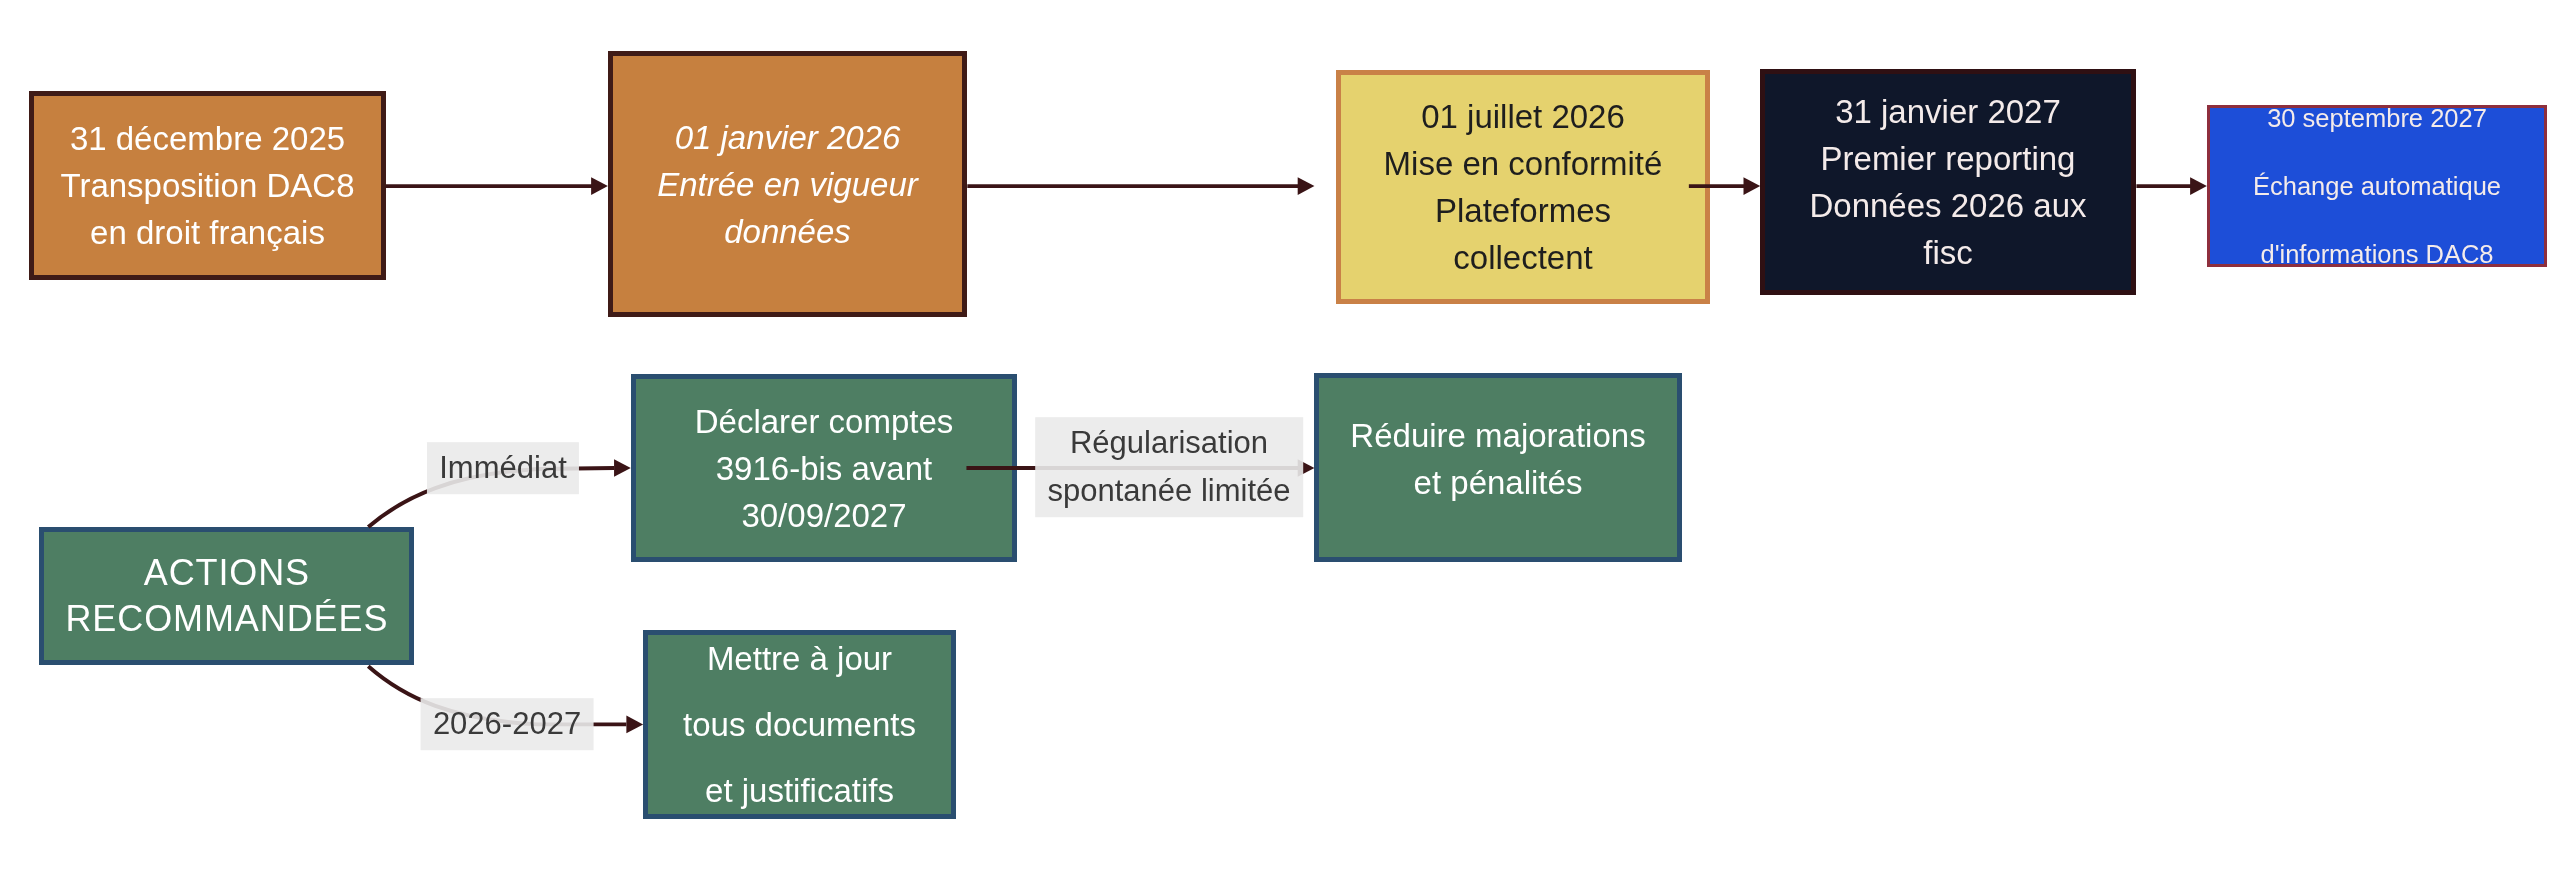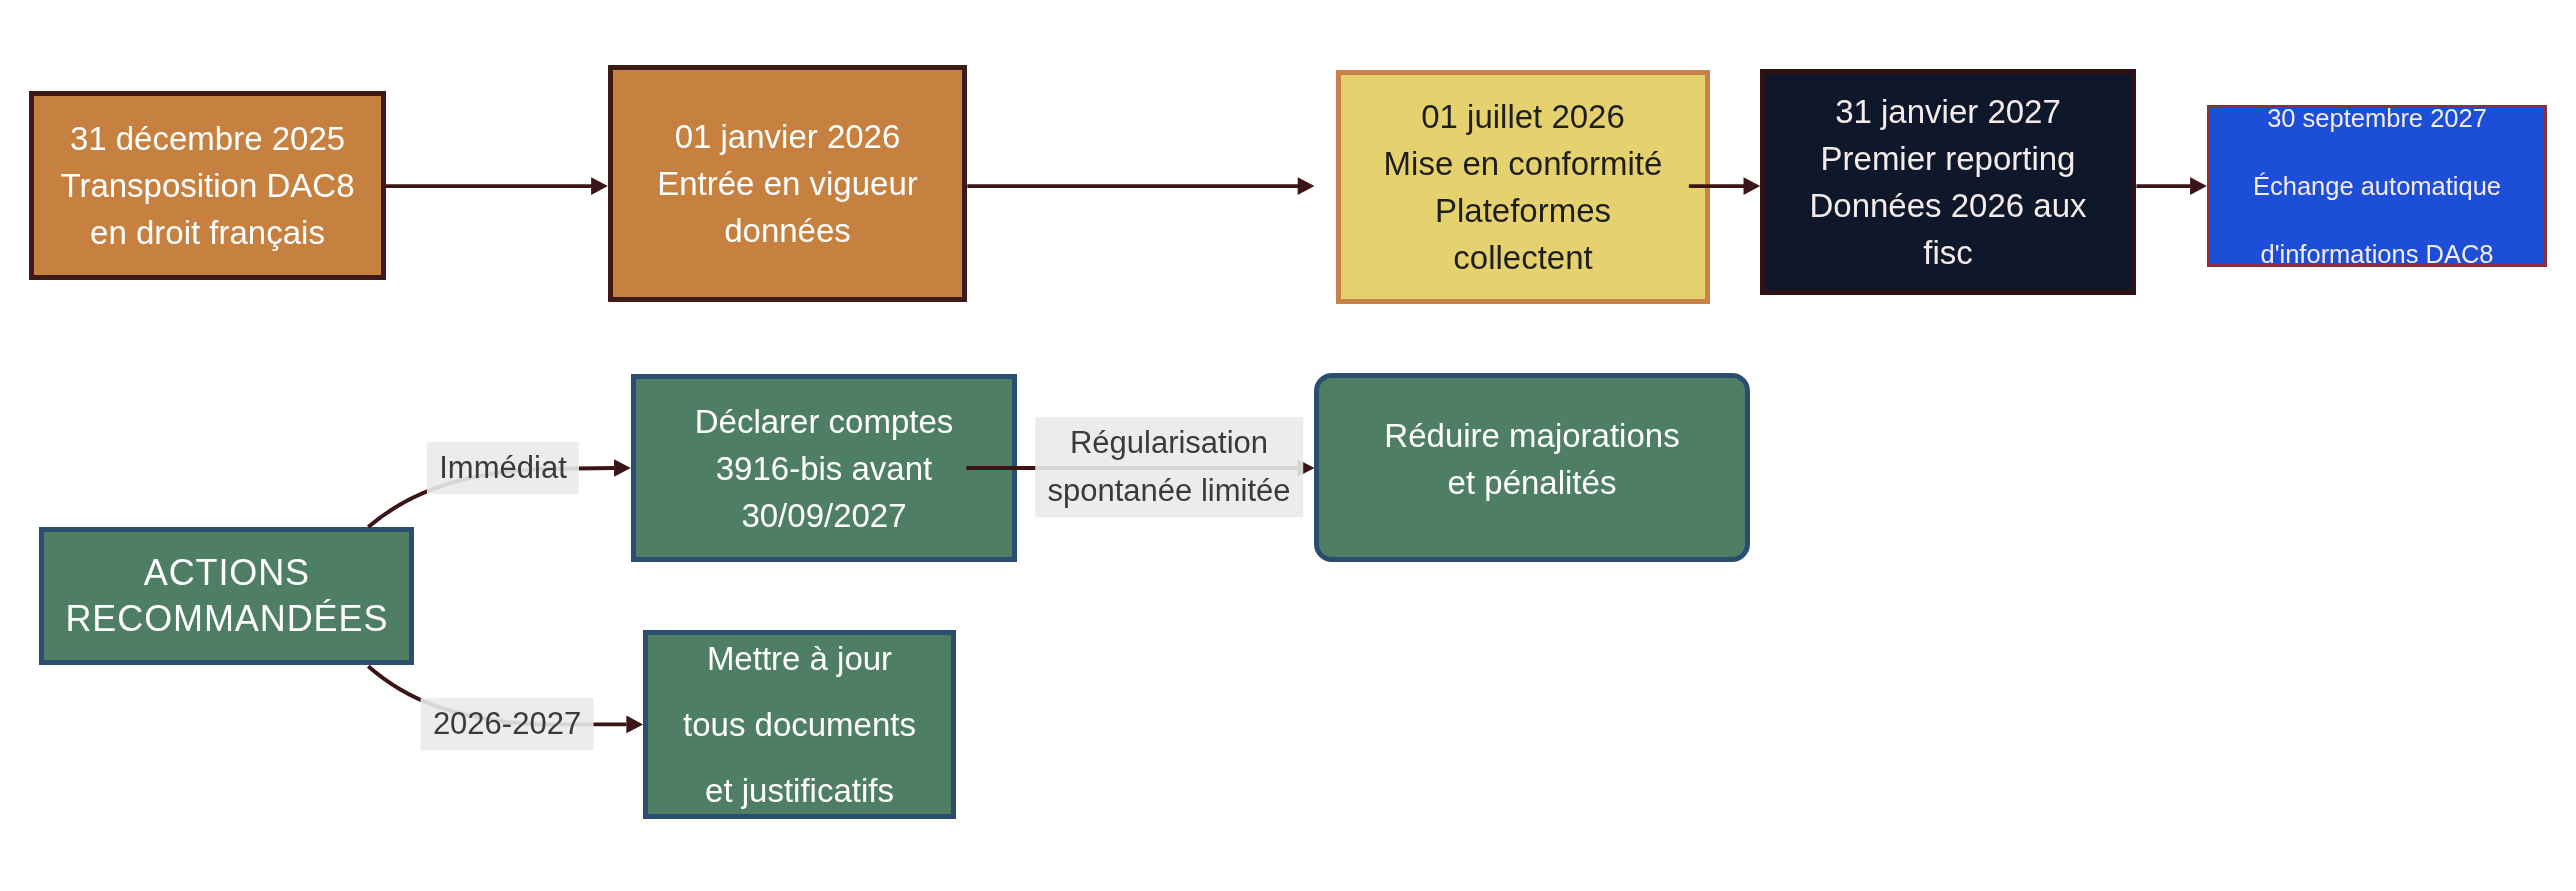--- a/index.html
+++ b/index.html
@@ -12,29 +12,29 @@
 
   
   .orange{background:#C6803F;border:5.3px solid #3F1B17;color:#ffffff;}
   .yellow{background:#E5D26E;border:5.3px solid #C98147;color:#1E1E1E;}
   .red{background:#0f172a;border:5.3px solid #2F1013;color:#F4EBEA;}
   .maroon{background:#1d4ed8;border:3.5px solid #8E2F3D;color:#F4EBEA;gap:28px;}
   .green{background:#4E7E63;border:5.3px solid #2A4E70;color:#ffffff;}
 
   .m-text{font-size:33px;line-height:47px;}
   .b1{left:29px;top:91px;width:357px;height:189px;}
-  .b2{left:608px;top:65px;width:359px;height:237px;}
+  .b2{left:608px;top:51px;width:359px;height:266px;font-style:italic;}
   .b3{left:1314px;top:70px;width:374px;height:234px;margin-left:22px;}
   .b4{left:1760px;top:69px;width:376px;height:226px;}
   .b5{left:2207px;top:105px;width:340px;height:162px;font-size:25.5px;line-height:40px;}
 
   
   .root{left:19.4px;top:527px;width:375px;height:138px;font-size:36px;line-height:46px;letter-spacing:0.9px;margin-left:20px;}
   .g1{left:631px;top:374px;width:386px;height:188px;}
-  .g2{left:1314px;top:373px;width:436px;height:189px;padding-bottom:18px;border-radius:18px;}
+  .g2{left:1314px;top:373px;width:368px;height:189px;padding-bottom:18px;}
   .g3{left:643px;top:630px;width:313px;height:189px;justify-content:space-between;}
 
   
   .flabel{position:absolute;transform:translate(-50%,-50%);background:rgba(234,234,234,0.9);
           color:#3A3A3A;font-size:31px;line-height:48px;padding:1.8px 12.3px;text-align:center;
           white-space:nowrap;z-index:10;}
   .lab-immediat{left:503px;top:468px;}
   .lab-note{left:1148px;top:467px;margin-left:21px;}
   .lab-2026{left:507px;top:724px;}
 

